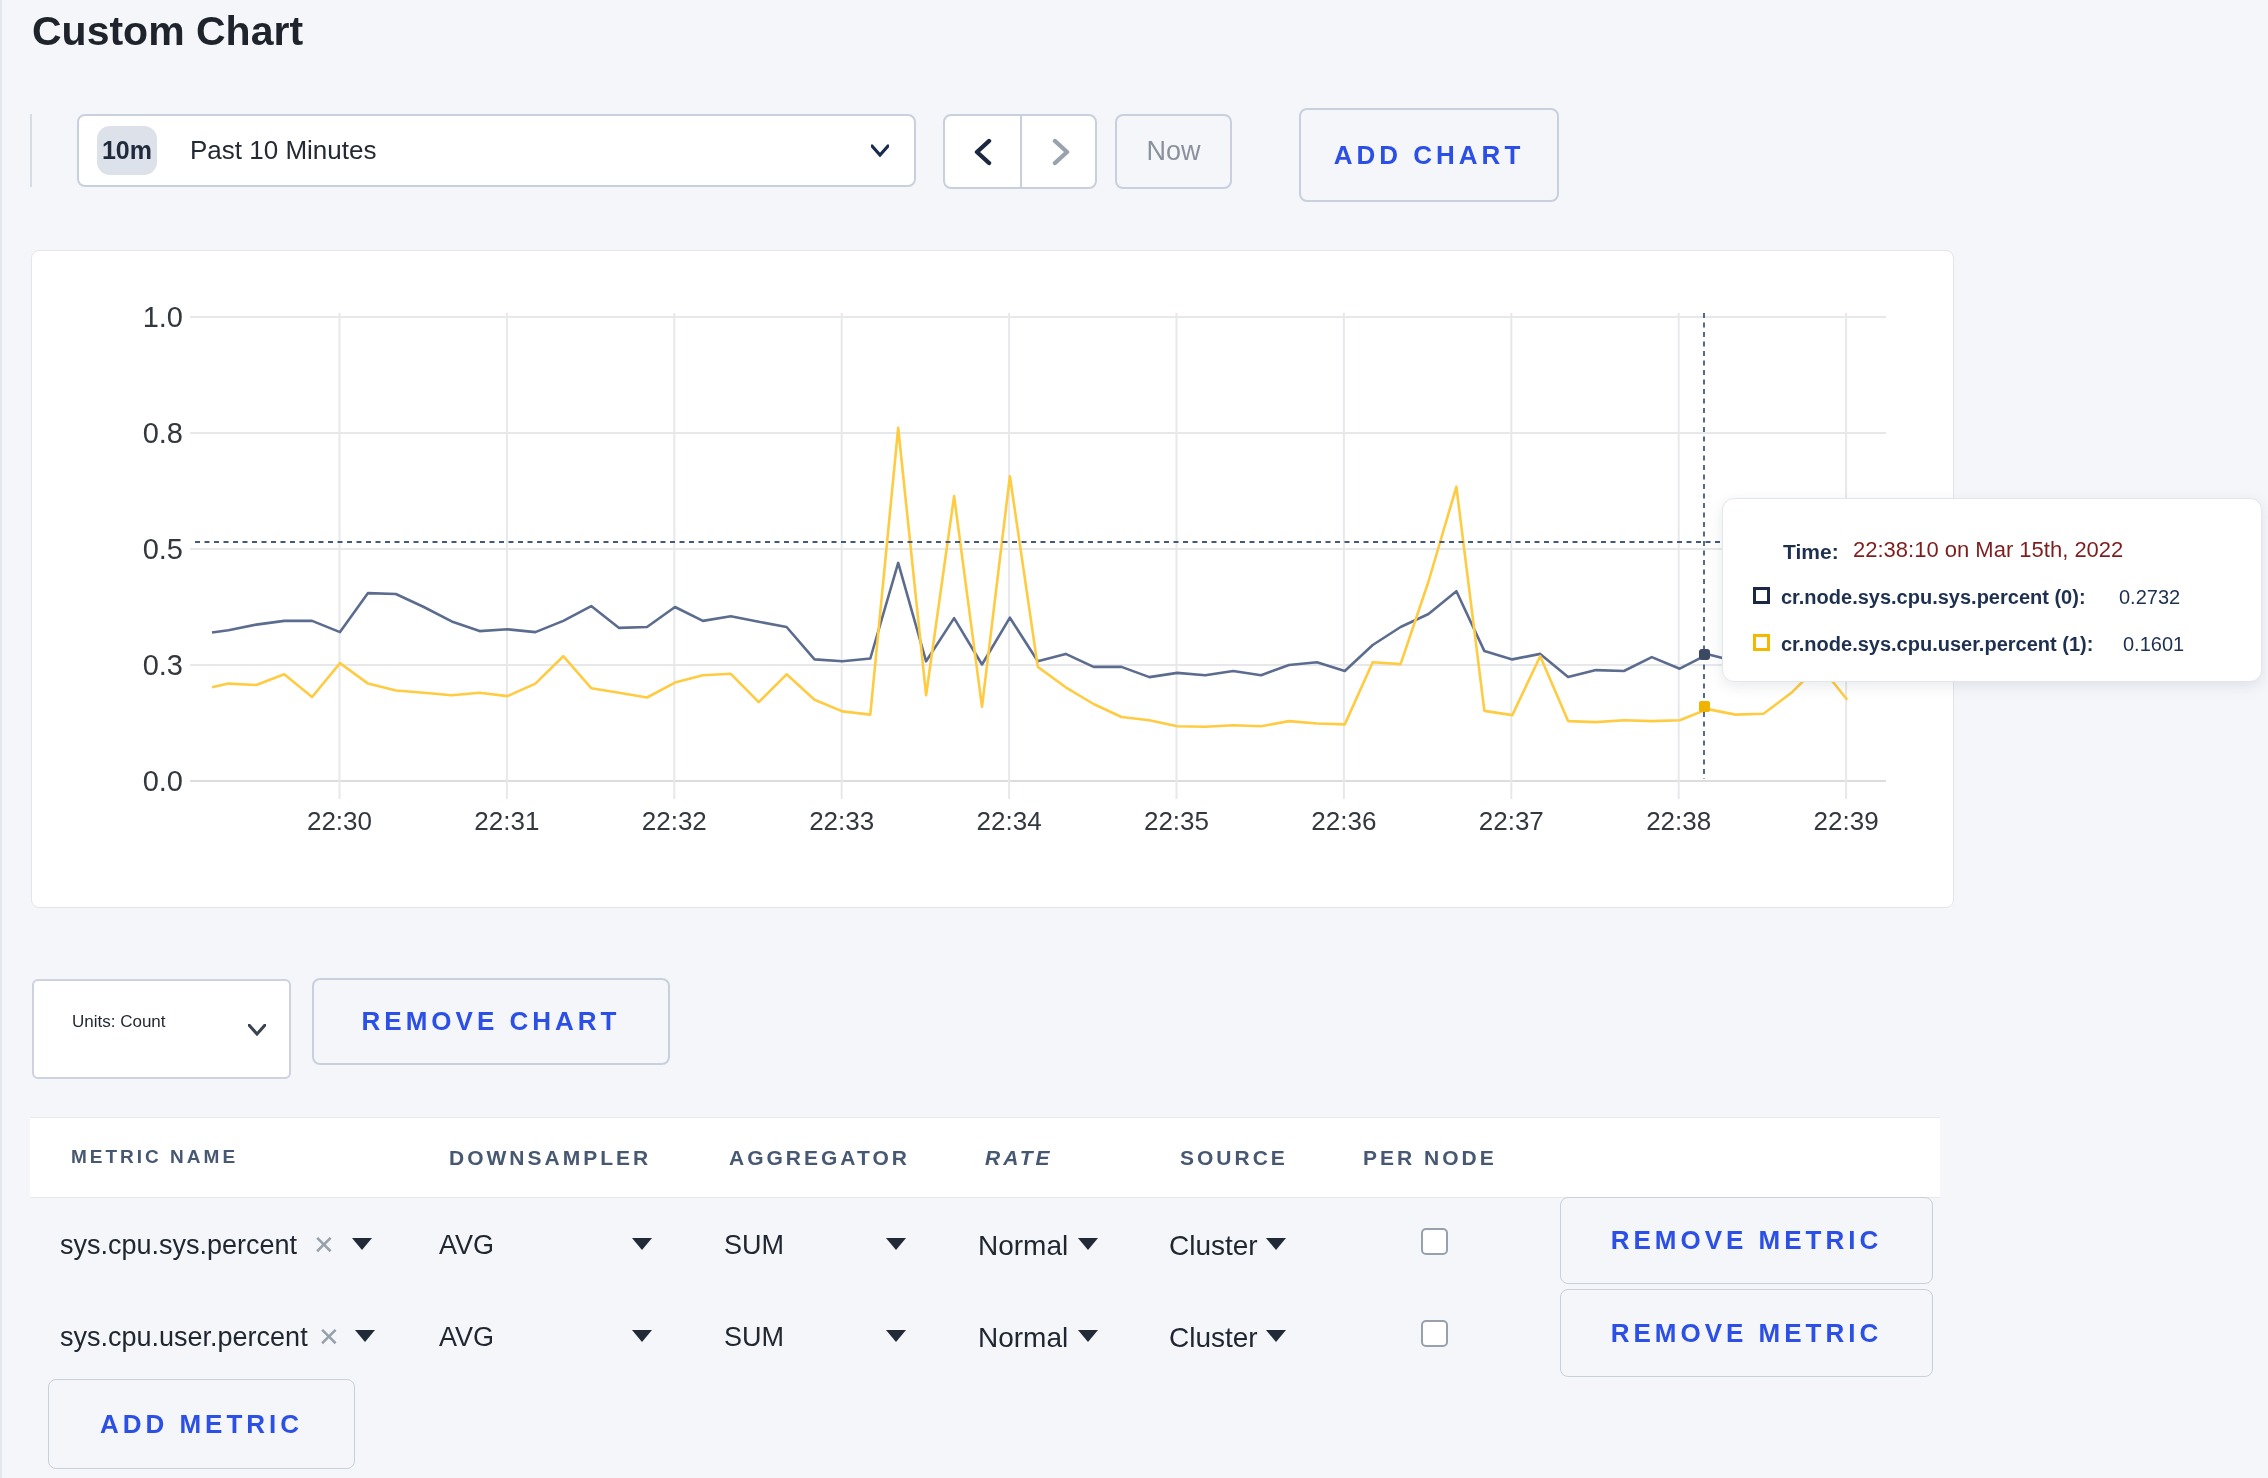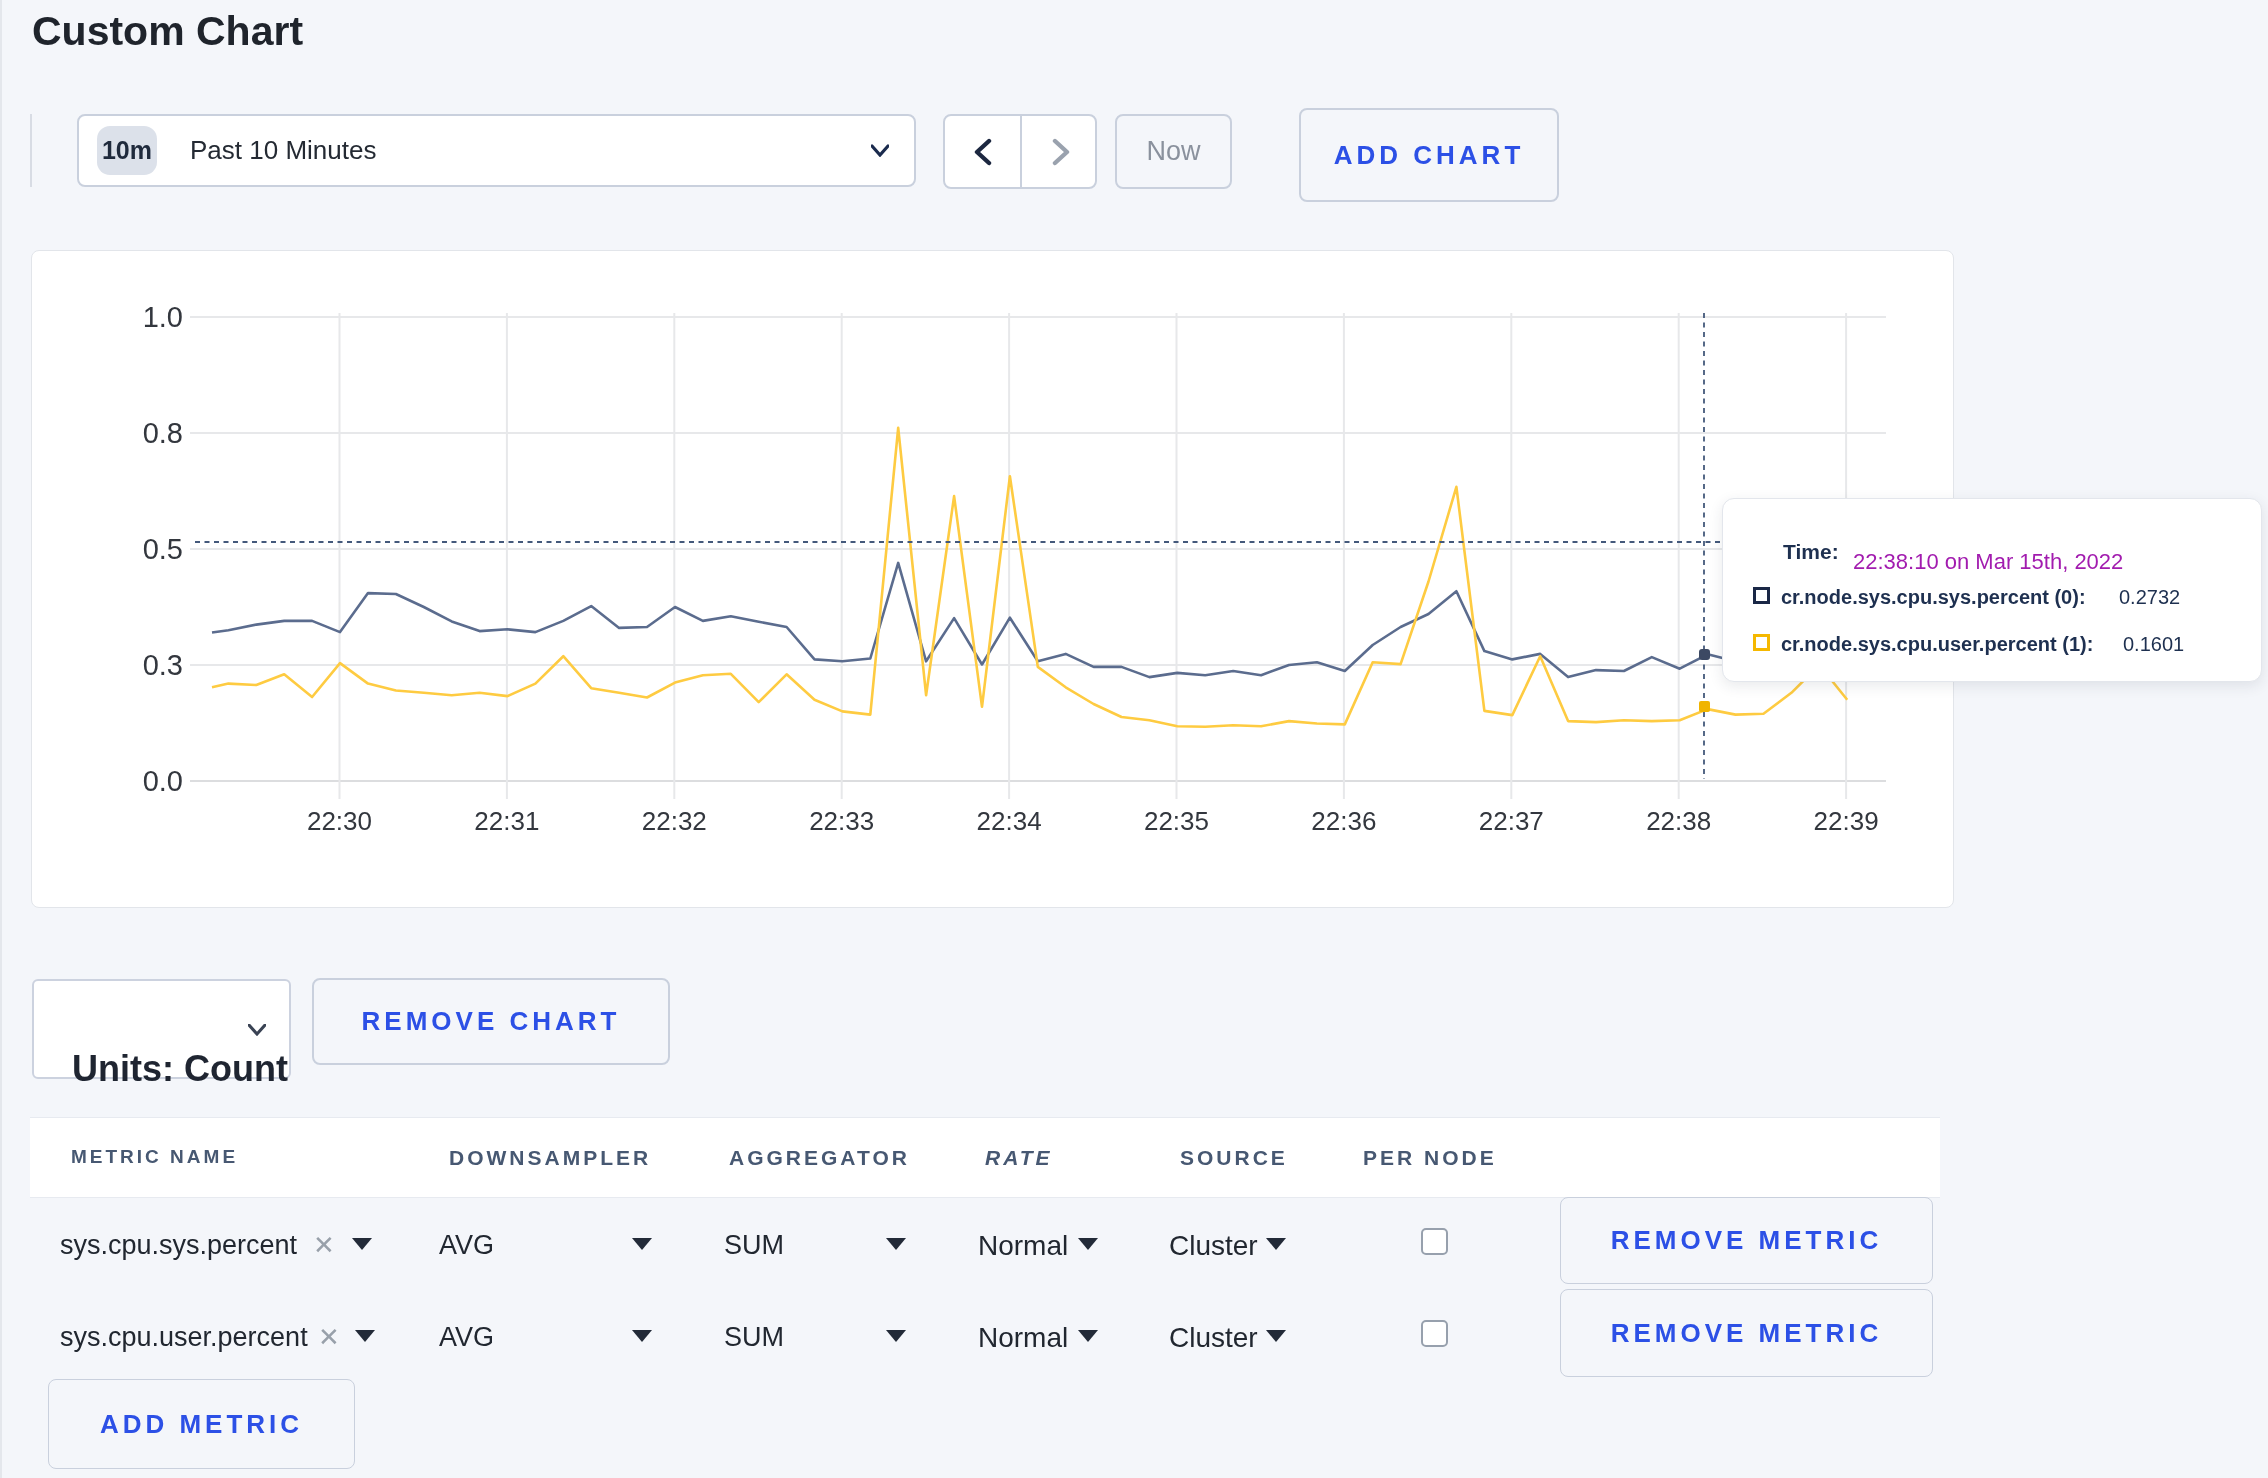--- a/index.html
+++ b/index.html
@@ -69,31 +69,31 @@
       <text x="1846.1" y="830" text-anchor="middle" font-size="26" fill="#33373e">22:39</text>
 <polyline points="212.0,632.5 228.4,630.2 256.3,624.6 284.2,620.9 312.1,620.9 340.0,632.1 368.0,593.1 395.9,594.0 423.8,607.0 451.7,621.4 479.6,631.1 507.5,629.3 535.4,632.1 563.3,620.9 591.2,606.1 619.1,627.9 647.0,627.0 675.0,607.0 702.9,620.9 730.8,616.3 758.7,621.8 786.6,627.0 814.5,659.4 842.4,661.3 870.3,658.5 898.2,562.9 926.1,661.3 954.1,618.1 982.0,664.5 1009.9,617.7 1037.8,661.3 1065.7,653.9 1093.6,666.9 1121.5,666.9 1149.4,677.1 1177.3,672.9 1205.2,675.2 1233.2,671.0 1261.1,675.2 1289.0,665.0 1316.9,662.2 1344.8,671.0 1372.7,645.0 1400.6,627.0 1428.5,614.0 1456.4,591.2 1484.4,651.1 1512.3,659.4 1540.2,653.9 1568.1,677.1 1596.0,670.1 1623.9,671.0 1651.8,657.1 1679.7,668.7 1707.6,654.3 1735.5,661.3 1763.5,659.4 1791.4,655.7 1819.3,652.0 1847.2,654.8" fill="none" stroke="#5b6c8e" stroke-width="2.6" stroke-linejoin="round"></polyline>
 <polyline points="212.0,687.3 228.4,683.6 256.3,685.0 284.2,674.3 312.1,697.0 340.0,663.1 368.0,683.6 395.9,690.5 423.8,692.8 451.7,695.2 479.6,692.8 507.5,696.1 535.4,683.6 563.3,656.2 591.2,688.2 619.1,692.8 647.0,697.5 675.0,682.6 702.9,675.2 730.8,673.8 758.7,702.1 786.6,674.3 814.5,699.8 842.4,711.4 870.3,714.6 898.2,427.9 926.1,695.2 954.1,496.1 982.0,706.8 1009.9,476.2 1037.8,666.9 1065.7,687.3 1093.6,704.0 1121.5,717.0 1149.4,720.2 1177.3,726.2 1205.2,726.7 1233.2,725.3 1261.1,726.2 1289.0,721.1 1316.9,723.5 1344.8,724.4 1372.7,662.2 1400.6,664.1 1428.5,581.5 1456.4,486.8 1484.4,710.9 1512.3,715.1 1540.2,656.2 1568.1,721.1 1596.0,722.1 1623.9,720.2 1651.8,721.1 1679.7,720.2 1707.6,709.1 1735.5,714.6 1763.5,713.7 1791.4,692.8 1819.3,665.0 1847.2,699.8" fill="none" stroke="#fecb41" stroke-width="2.6" stroke-linejoin="round"></polyline>
 <line x1="195" y1="542" x2="1886" y2="542" stroke="#44597b" stroke-width="1.8" stroke-dasharray="5,4.5"></line>
 <line x1="1704" y1="313" x2="1704" y2="779" stroke="#44597b" stroke-width="1.8" stroke-dasharray="5,4.5"></line>
 <rect x="1699" y="649" width="11" height="11" rx="3" fill="#3c4963"></rect>
 <rect x="1699" y="701" width="11" height="11" rx="2" fill="#f0b400"></rect>
 </svg></div>
 <div class="abs" style="left:1722px;top:498px;width:540px;height:184px;background:#fff;border:1.5px solid #e3e6ec;border-radius:12px;box-shadow:0 4px 14px rgba(40,50,70,0.10);">
   <span class="abs" style="left:60px;top:41px;font-size:21px;font-weight:bold;color:#1e3050;">Time:</span>
-  <span class="abs" style="left:130px;top:50px;font-size:22px;color:#a21caf;">22:38:10 on Mar 15th, 2022</span>
+  <span class="abs" style="left:130px;top:38px;font-size:22px;color:#7f1d1d;">22:38:10 on Mar 15th, 2022</span>
   <span class="abs" style="left:30px;top:88px;width:17px;height:17px;border:3.4px solid #1a2846;"></span>
   <span class="abs" style="left:58px;top:87px;font-size:20px;font-weight:bold;color:#1e3050;">cr.node.sys.cpu.sys.percent (0):</span>
   <span class="abs" style="left:396px;top:87px;font-size:20px;color:#1e3050;">0.2732</span>
   <span class="abs" style="left:30px;top:135px;width:17px;height:17px;border:3.4px solid #f5b800;"></span>
   <span class="abs" style="left:58px;top:134px;font-size:20px;font-weight:bold;color:#1e3050;">cr.node.sys.cpu.user.percent (1):</span>
   <span class="abs" style="left:400px;top:134px;font-size:20px;color:#1e3050;">0.1601</span>
 </div>
 
 <div class="abs" style="left:32px;top:979px;width:259px;height:100px;background:#fff;border:2px solid #ccd2df;border-radius:6px;">
-  <span class="abs" style="left:38px;top:31px;font-size:36px;font-weight:bold;color:#1f2531;margin-top:36px;">Units: Count</span>
+  <span class="abs" style="left:38px;top:31px;font-size:17px;font-weight:normal;color:#1f2531;">Units: Count</span>
   <svg class="abs" style="left:214px;top:43px;" width="18" height="12">
       <path d="M1 1 L9 10 L17 1" fill="none" stroke="#3a4354" stroke-width="3" stroke-linecap="round"></path>
     </svg>
 </div>
 <div class="btn" style="left:312px;top:978px;width:358px;height:87px;">
     <span class="blue">REMOVE CHART</span>
   </div>
 
 <div class="abs" style="left:30px;top:1117px;width:1910px;height:81px;background:#fff;border-top:1px solid #e7eaf0;border-bottom:1px solid #e7eaf0;"></div>
 <div class="abs" style="left:71px;top:1146px;font-size:19px;font-weight:bold;letter-spacing:3px;color:#475872;">METRIC NAME</div>

